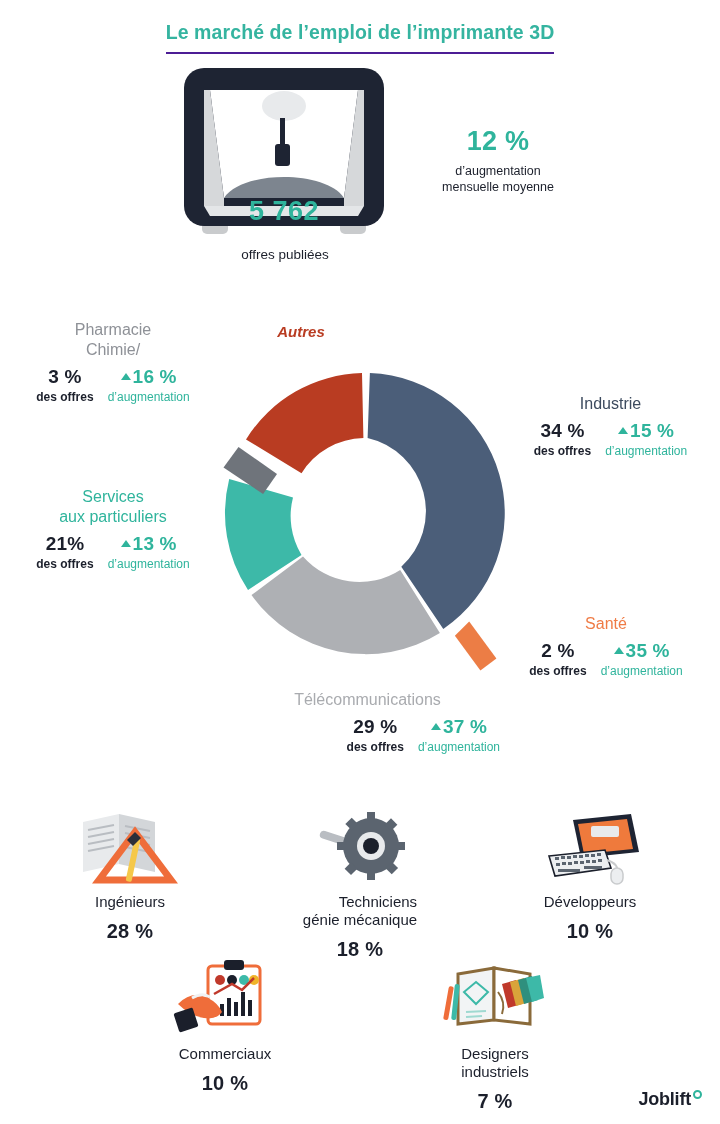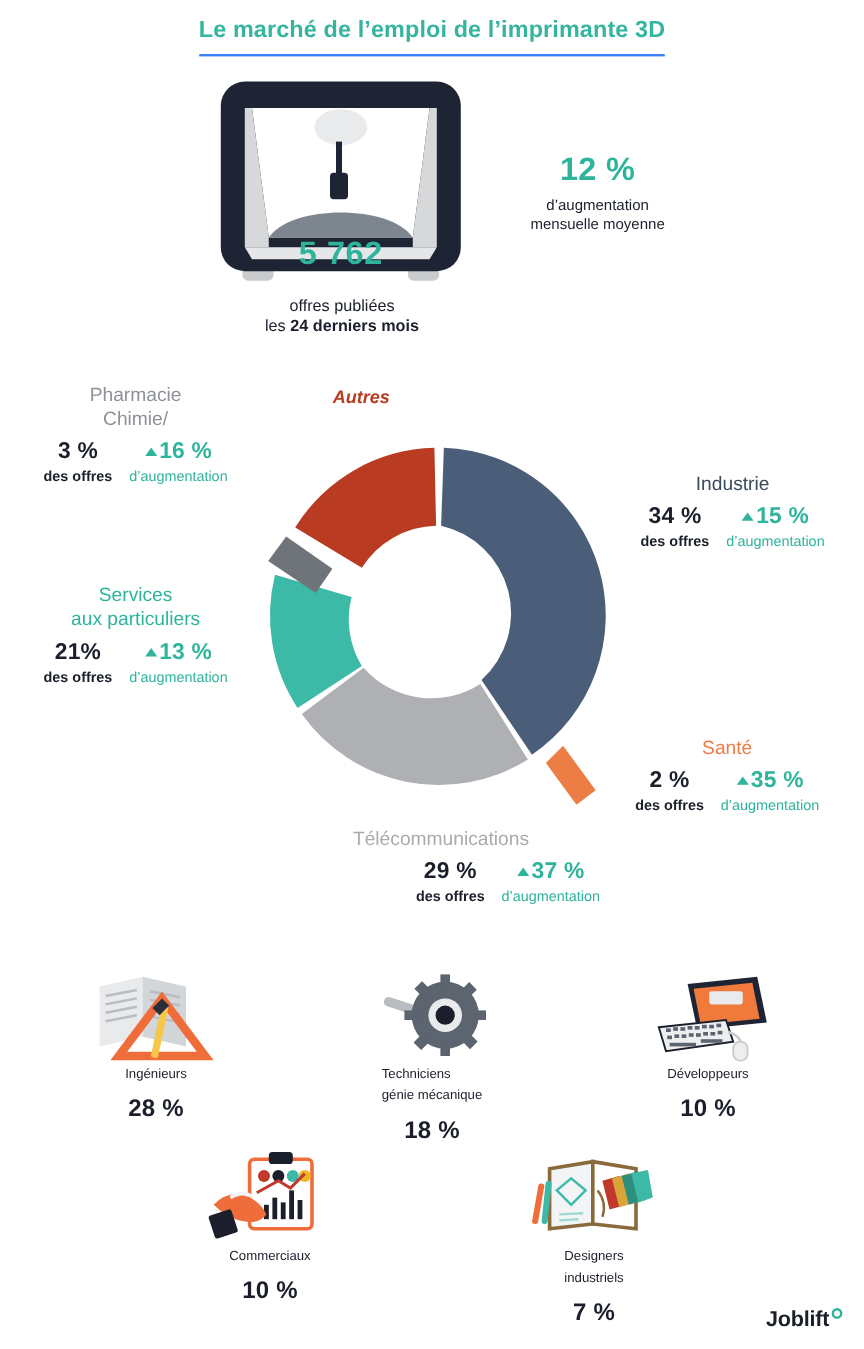--- a/index.html
+++ b/index.html
@@ -16,21 +16,22 @@
 
   
   .title-wrap{position:absolute;left:0;top:14px;width:720px;text-align:center;}
   .title{
     display:inline-block;
     font-size:19.5px;
     font-weight:700;
     color:#35b4a0;
     letter-spacing:.1px;
     padding-bottom:8px;
-    border-bottom:2px solid #3b82f6;
+    border-bottom:2px solid #4c1d95;
+    margin-top:7px;
   }
 
   
   .printer{position:absolute;left:176px;top:66px;width:216px;height:180px;}
   .printer svg{display:block;}
   .printer-num{
     position:absolute;left:0;top:130px;width:216px;text-align:center;
     font-size:27px;font-weight:700;color:#2fb49c;letter-spacing:.5px;
   }
   .printer-caption{
@@ -80,21 +81,21 @@
 
   .lbl-autres{left:236px;top:322px;width:130px;text-align:center;font-style:italic;}
   .lbl-autres .cat{color:#b93c22;font-weight:700;font-size:15px;}
 
   
   .jobs-row{position:absolute;display:flex;justify-content:center;width:720px;}
   .jobs-row-1{top:806px;gap:70px;left:0;}
   .jobs-row-2{top:958px;gap:110px;left:0;}
   .job{width:160px;display:flex;flex-direction:column;align-items:center;}
   .job .art{height:80px;display:flex;align-items:flex-end;justify-content:center;}
-  .job .name{margin-top:0;font-size:11px;line-height:18px;text-align:left;color:#1b1f2b;}
+  .job .name{margin-top:7px;font-size:15px;line-height:18px;text-align:right;color:#1b1f2b;}
   .job .val{margin-top:9px;font-size:20px;font-weight:700;color:#1b1f2b;letter-spacing:.2px;}
 
   
   .logo{position:absolute;right:18px;bottom:14px;display:flex;align-items:flex-start;}
   .logo .word{font-size:18px;font-weight:700;color:#1b1f2b;letter-spacing:-.2px;}
   .logo .dot{
     width:9px;height:9px;border-radius:50%;
     border:2.5px solid #2fb49c;margin-left:2px;margin-top:1px;box-sizing:border-box;
   }
 </style>
@@ -119,21 +120,20 @@
       <path d="M48 132 C66 104 150 104 168 132 Z" fill="#7d858f"></path>
       <ellipse cx="108" cy="40" rx="22" ry="15" fill="#e8eaec"></ellipse>
       <rect x="104" y="52" width="5" height="30" fill="#1e2433"></rect>
       <rect x="99" y="78" width="15" height="22" rx="3" fill="#1e2433"></rect>
     </svg>
     <div class="printer-num">5 762</div>
   </div>
 
   <div class="printer-caption">
     <div>offres publiées</div>
-    <div><span>les </span><b>24 derniers mois</b></div>
   </div>
 
   <div class="stat12">
     <div class="big">12 %</div>
     <div class="sub">
       <div>d’augmentation</div>
       <div>mensuelle moyenne</div>
     </div>
   </div>
 

